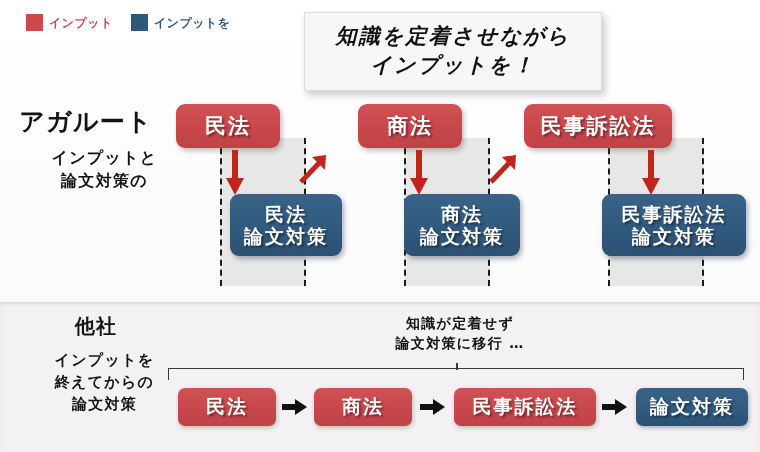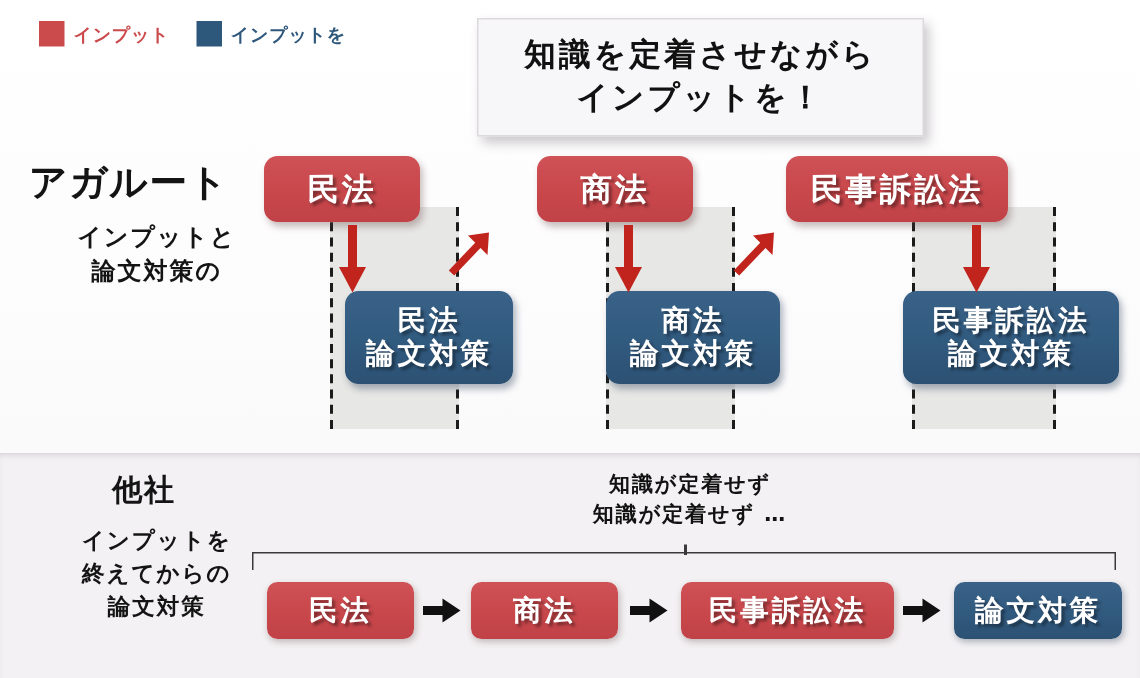--- a/index.html
+++ b/index.html
@@ -49,28 +49,29 @@
     font-weight: 700;
     letter-spacing: .5px;
     line-height: 1;
   }
   .legend-label.red  { color: #cb4a4c; }
   .legend-label.blue { color: #2e577c; }
 
   
   .title-box {
     position: absolute;
-    left: 318px; top: 12px;
+    left: 304px; top: 12px;
     width: 296px;
     padding: 9px 0 11px;
     background: #f7f6f8;
     border: 1px solid #ddd9dd;
     box-shadow: 3px 4px 7px rgba(90,80,90,.30);
     text-align: center;
     z-index: 25;
+    font-style: italic;
   }
   .title-line {
     font-size: 21px;
     font-weight: 700;
     color: #111111;
     letter-spacing: 2.2px;
     line-height: 1.36;
     white-space: nowrap;
   }
 
@@ -301,21 +302,21 @@
     <div class="side-heading">他社</div>
     <div class="side-sub">
       <div>インプットを</div>
       <div>終えてからの</div>
       <div>論文対策</div>
     </div>
   </div>
 
   <div class="bottom-note">
     <div>知識が定着せず</div>
-    <div>知識が定着せず …</div>
+    <div>論文対策に移行 …</div>
   </div>
 
   <div class="bracket">
     <span class="bracket-tick"></span>
   </div>
 
   <div class="flow-chip flow-red" style="left:178px; top:388px; width:98px;">
     <span>民法</span>
   </div>
   <svg class="flow-arrow" style="left:282px; top:397px;" viewBox="0 0 26 20">

